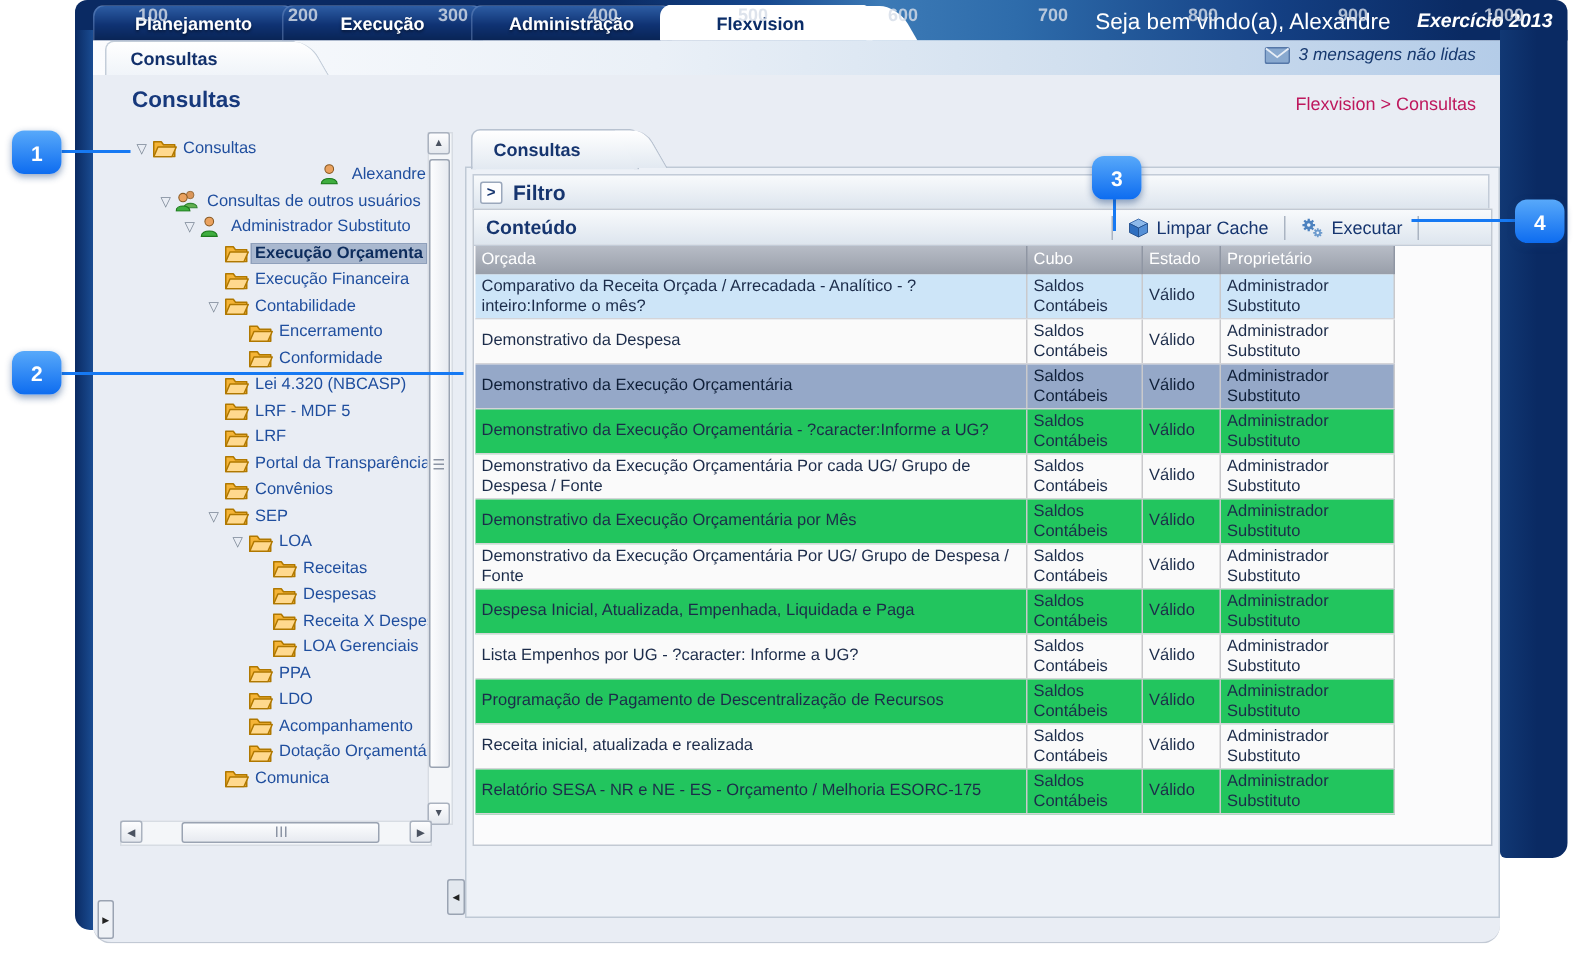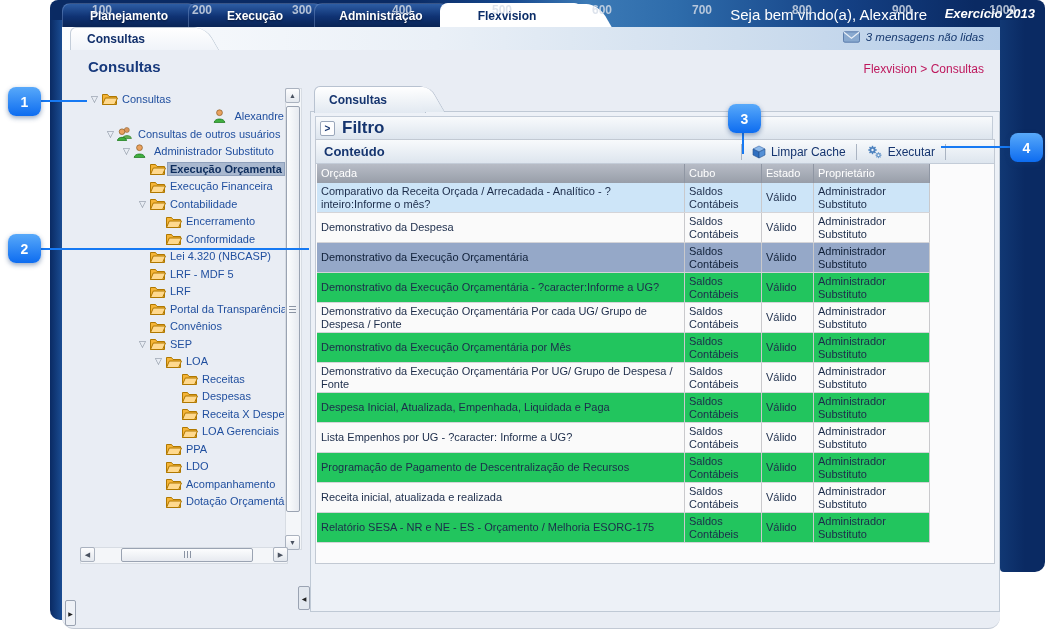--- a/index.html
+++ b/index.html
@@ -74,21 +74,21 @@
       border:1px solid #b8c2d0;border-bottom:none;border-radius:6px 6px 0 0;display:flex;align-items:center;
       padding-left:14px;font-size:12px;font-weight:bold;color:#16356f;z-index:8;cursor:pointer;}
   .panel-tab::after{content:"";position:absolute;right:-13px;top:0;width:20px;height:25px;background:linear-gradient(180deg,#ffffff,#e2e9f1);
       transform:skewX(30deg);border-radius:0 8px 0 0;border-right:1px solid #b8c2d0;}
   .panel{position:absolute;left:248px;top:61px;width:690px;height:501px;background:#edf1f7;
       border:1px solid #bfc9d5;box-sizing:border-box;z-index:7;}
   .filtro{position:absolute;left:4px;top:4px;right:6px;height:22px;background:linear-gradient(180deg,#f8fafc,#dde5ee);
       border:1px solid #c3ccd8;display:flex;align-items:center;gap:7px;padding-left:4px;cursor:pointer;}
   .chev{width:13px;height:13px;background:#fdfdfe;border:1px solid #9aa7bb;border-radius:2px;
       font-size:10px;font-weight:bold;color:#16356f;display:flex;align-items:center;justify-content:center;}
-  .filtro-label{font-size:17px;font-weight:bold;color:#16356f;}
+  .filtro-label{font-size:14px;font-weight:bold;color:#16356f;}
   .content-box{position:absolute;left:4px;top:27px;width:680px;height:425px;border:1px solid #c2c9d3;background:#fbfbfc;box-sizing:border-box;}
   .conteudo-bar{position:absolute;left:0;top:0;right:0;height:23px;background:linear-gradient(180deg,#f8fafc,#dde5ee);
       border-bottom:1px solid #c3ccd8;display:flex;align-items:center;}
   .conteudo-label{font-size:13px;font-weight:bold;color:#16356f;padding-left:8px;flex:1;}
   .actions{display:flex;align-items:center;height:100%;padding-right:38px;}
   .asep{width:1px;height:16px;background:#aab4c2;margin:0 10px;}
   .abtn{display:flex;align-items:center;gap:5px;font-size:12px;color:#16356f;cursor:pointer;}
 
   
   .tbl{position:absolute;left:1px;top:24px;width:613px;font-size:11px;color:#1c2c4a;}
@@ -405,20 +405,30 @@
           </div>
           <div class="trow" style="padding-left: 72px;">
             <span class="texp"></span>
             <span class="ticon">
               <svg width="17" height="13" viewBox="0 0 17 13">
                 <path d="M1.5 2.5 h5 l1.5 2 h7.5 v8 h-14 z" fill="#f5b437" stroke="#b07800" stroke-width="1" stroke-linejoin="round"></path>
                 <path d="M1.5 12.5 L4.3 6 H16.5 L13.6 12.5 Z" fill="#ffd98e" stroke="#b07800" stroke-width="1" stroke-linejoin="round"></path>
               </svg>
             </span>
             <span class="tlabel">Dotação Orçamentár</span>
+          </div>
+          <div class="trow" style="padding-left: 56px;">
+            <span class="texp"></span>
+            <span class="ticon">
+              <svg width="17" height="13" viewBox="0 0 17 13">
+                <path d="M1.5 2.5 h5 l1.5 2 h7.5 v8 h-14 z" fill="#f5b437" stroke="#b07800" stroke-width="1" stroke-linejoin="round"></path>
+                <path d="M1.5 12.5 L4.3 6 H16.5 L13.6 12.5 Z" fill="#ffd98e" stroke="#b07800" stroke-width="1" stroke-linejoin="round"></path>
+              </svg>
+            </span>
+            <span class="tlabel">Comunica</span>
           </div>
         </div>
       <div class="vscroll">
         <div class="sbtn" style="left:-1px;top:-1px;width:13px;height:13px;">▲</div>
         <div class="vthumb">
             <div class="grip"></div>
           </div>
         <div class="sbtn" style="left:-1px;bottom:-1px;width:13px;height:13px;">▼</div>
       </div>
       <div class="hscroll">

